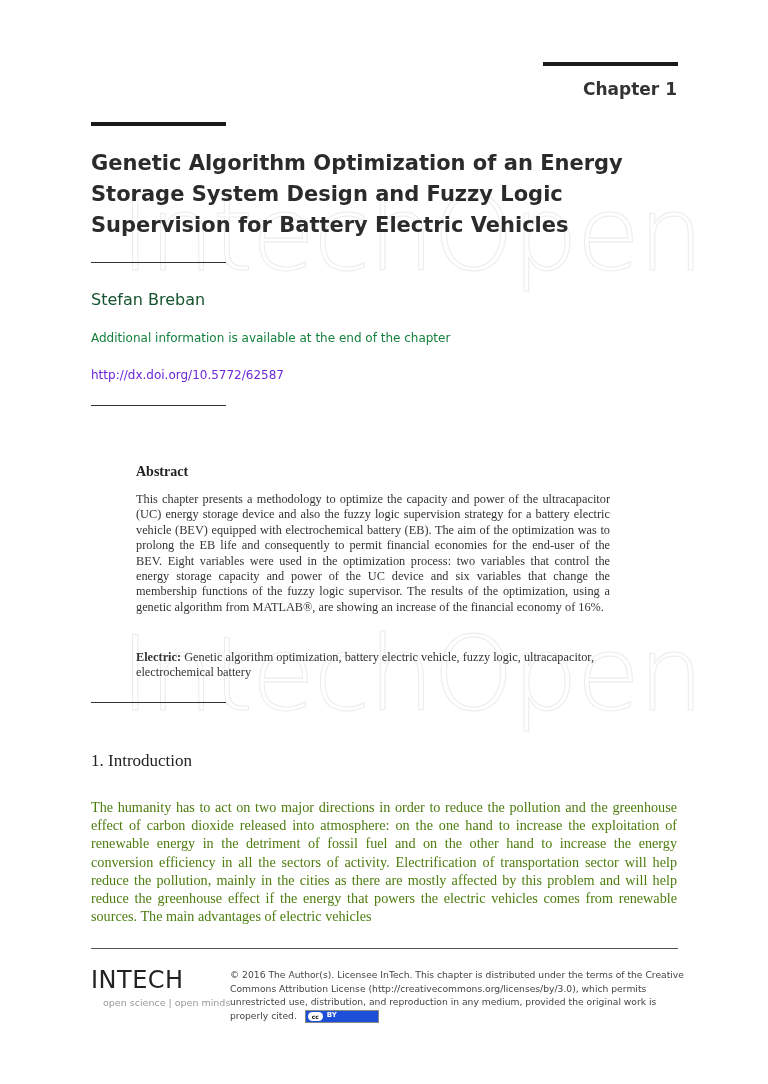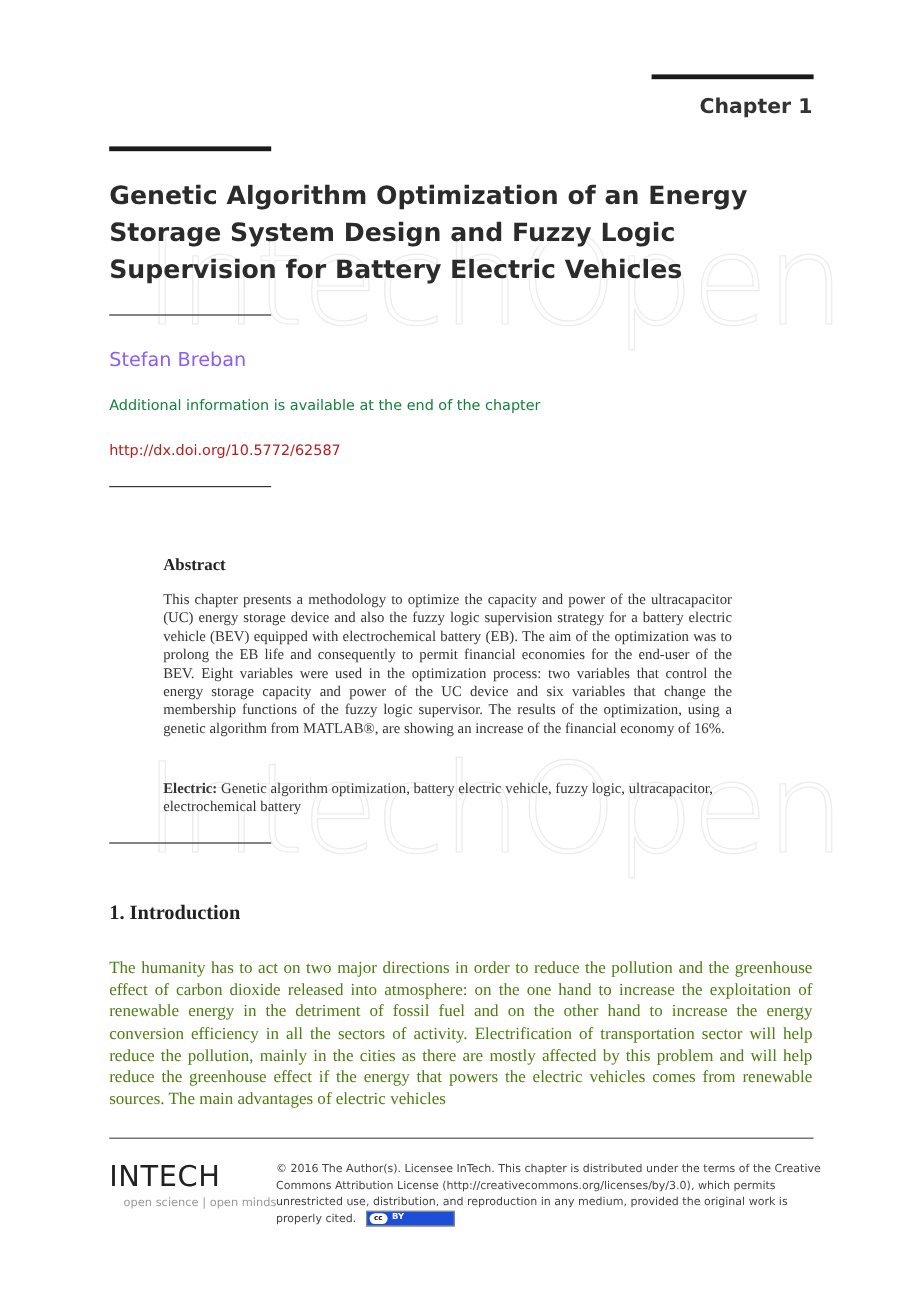--- a/index.html
+++ b/index.html
@@ -12,30 +12,30 @@
     position: absolute; left: 120px; font-family: "DejaVu Sans", sans-serif;
     font-size: 104px; font-weight: 300; letter-spacing: -2px;
     color: transparent; -webkit-text-stroke: 1px #ececec; white-space: nowrap; line-height: 1;
   }
 
   .rule-thick { position: absolute; background: #1a1a1a; height: 4px; }
   .rule-thin { position: absolute; background: #333; height: 1px; }
 
   .chapter { right: 91px; top: 79px; font-size: 17px; font-weight: bold; color: #333; }
   .title { left: 91px; top: 148px; width: 600px; font-size: 21px; font-weight: bold; line-height: 31px; color: #2b2b2b; }
-  .author { left: 91px; top: 290px; font-size: 16px; color: #8b5cf6; }
+  .author { left: 91px; top: 290px; font-size: 16px; color: #14532d; }
   .addinfo { left: 91px; top: 331px; font-size: 12px; color: #15803d; }
-  .doi { left: 91px; top: 368px; font-size: 12px; color: #b91c1c; text-align: right; }
+  .doi { left: 91px; top: 368px; font-size: 12px; color: #6d28d9; text-align: right; }
 
   .abs-head { left: 136px; top: 464px; font-size: 14px; font-weight: bold; color: #222; }
   .abstract { left: 136px; top: 492px; width: 474px; font-size: 12.3px; line-height: 15.4px; text-align: justify; color: #333; }
   .keywords { left: 136px; top: 650px; width: 474px; font-size: 12.3px; line-height: 15.4px; color: #333; }
   .keywords b { font-weight: bold; }
 
-  .intro-head { left: 91px; top: 751px; font-size: 17px; font-weight: bold; color: #222; }
+  .intro-head { left: 91px; top: 751px; font-size: 17px; font-weight: normal; color: #222; }
   .intro { left: 91px; top: 798px; width: 586px; font-size: 14.2px; line-height: 18.2px; text-align: justify; color: #4d7c0f; }
 
   .footer-rule { left: 91px; top: 948px; width: 587px; height: 1px; background: #555; }
   .logo { left: 91px; top: 966px; font-size: 24px; font-weight: normal; letter-spacing: 0.5px; color: #222; font-family: "DejaVu Sans", sans-serif; }
   .tagline { left: 91px; top: 997px; font-size: 9.5px; color: #999; margin-left: 12px; }
   .license { left: 230px; top: 968px; width: 460px; font-size: 9.2px; line-height: 13.6px; color: #444; }
   .cc-badge { display: inline-flex; align-items: center; vertical-align: middle; margin-left: 5px;
     width: 74px; height: 13px; background: #1d4ed8; border: 1px solid #888; box-sizing: border-box; }
   .cc-circle { display: inline-block; width: 15px; height: 9px; border-radius: 5px; background: #fff; color: #111;
     font-size: 6px; font-weight: bold; text-align: center; line-height: 9px; margin-left: 2px; font-family: "DejaVu Sans", sans-serif; }

